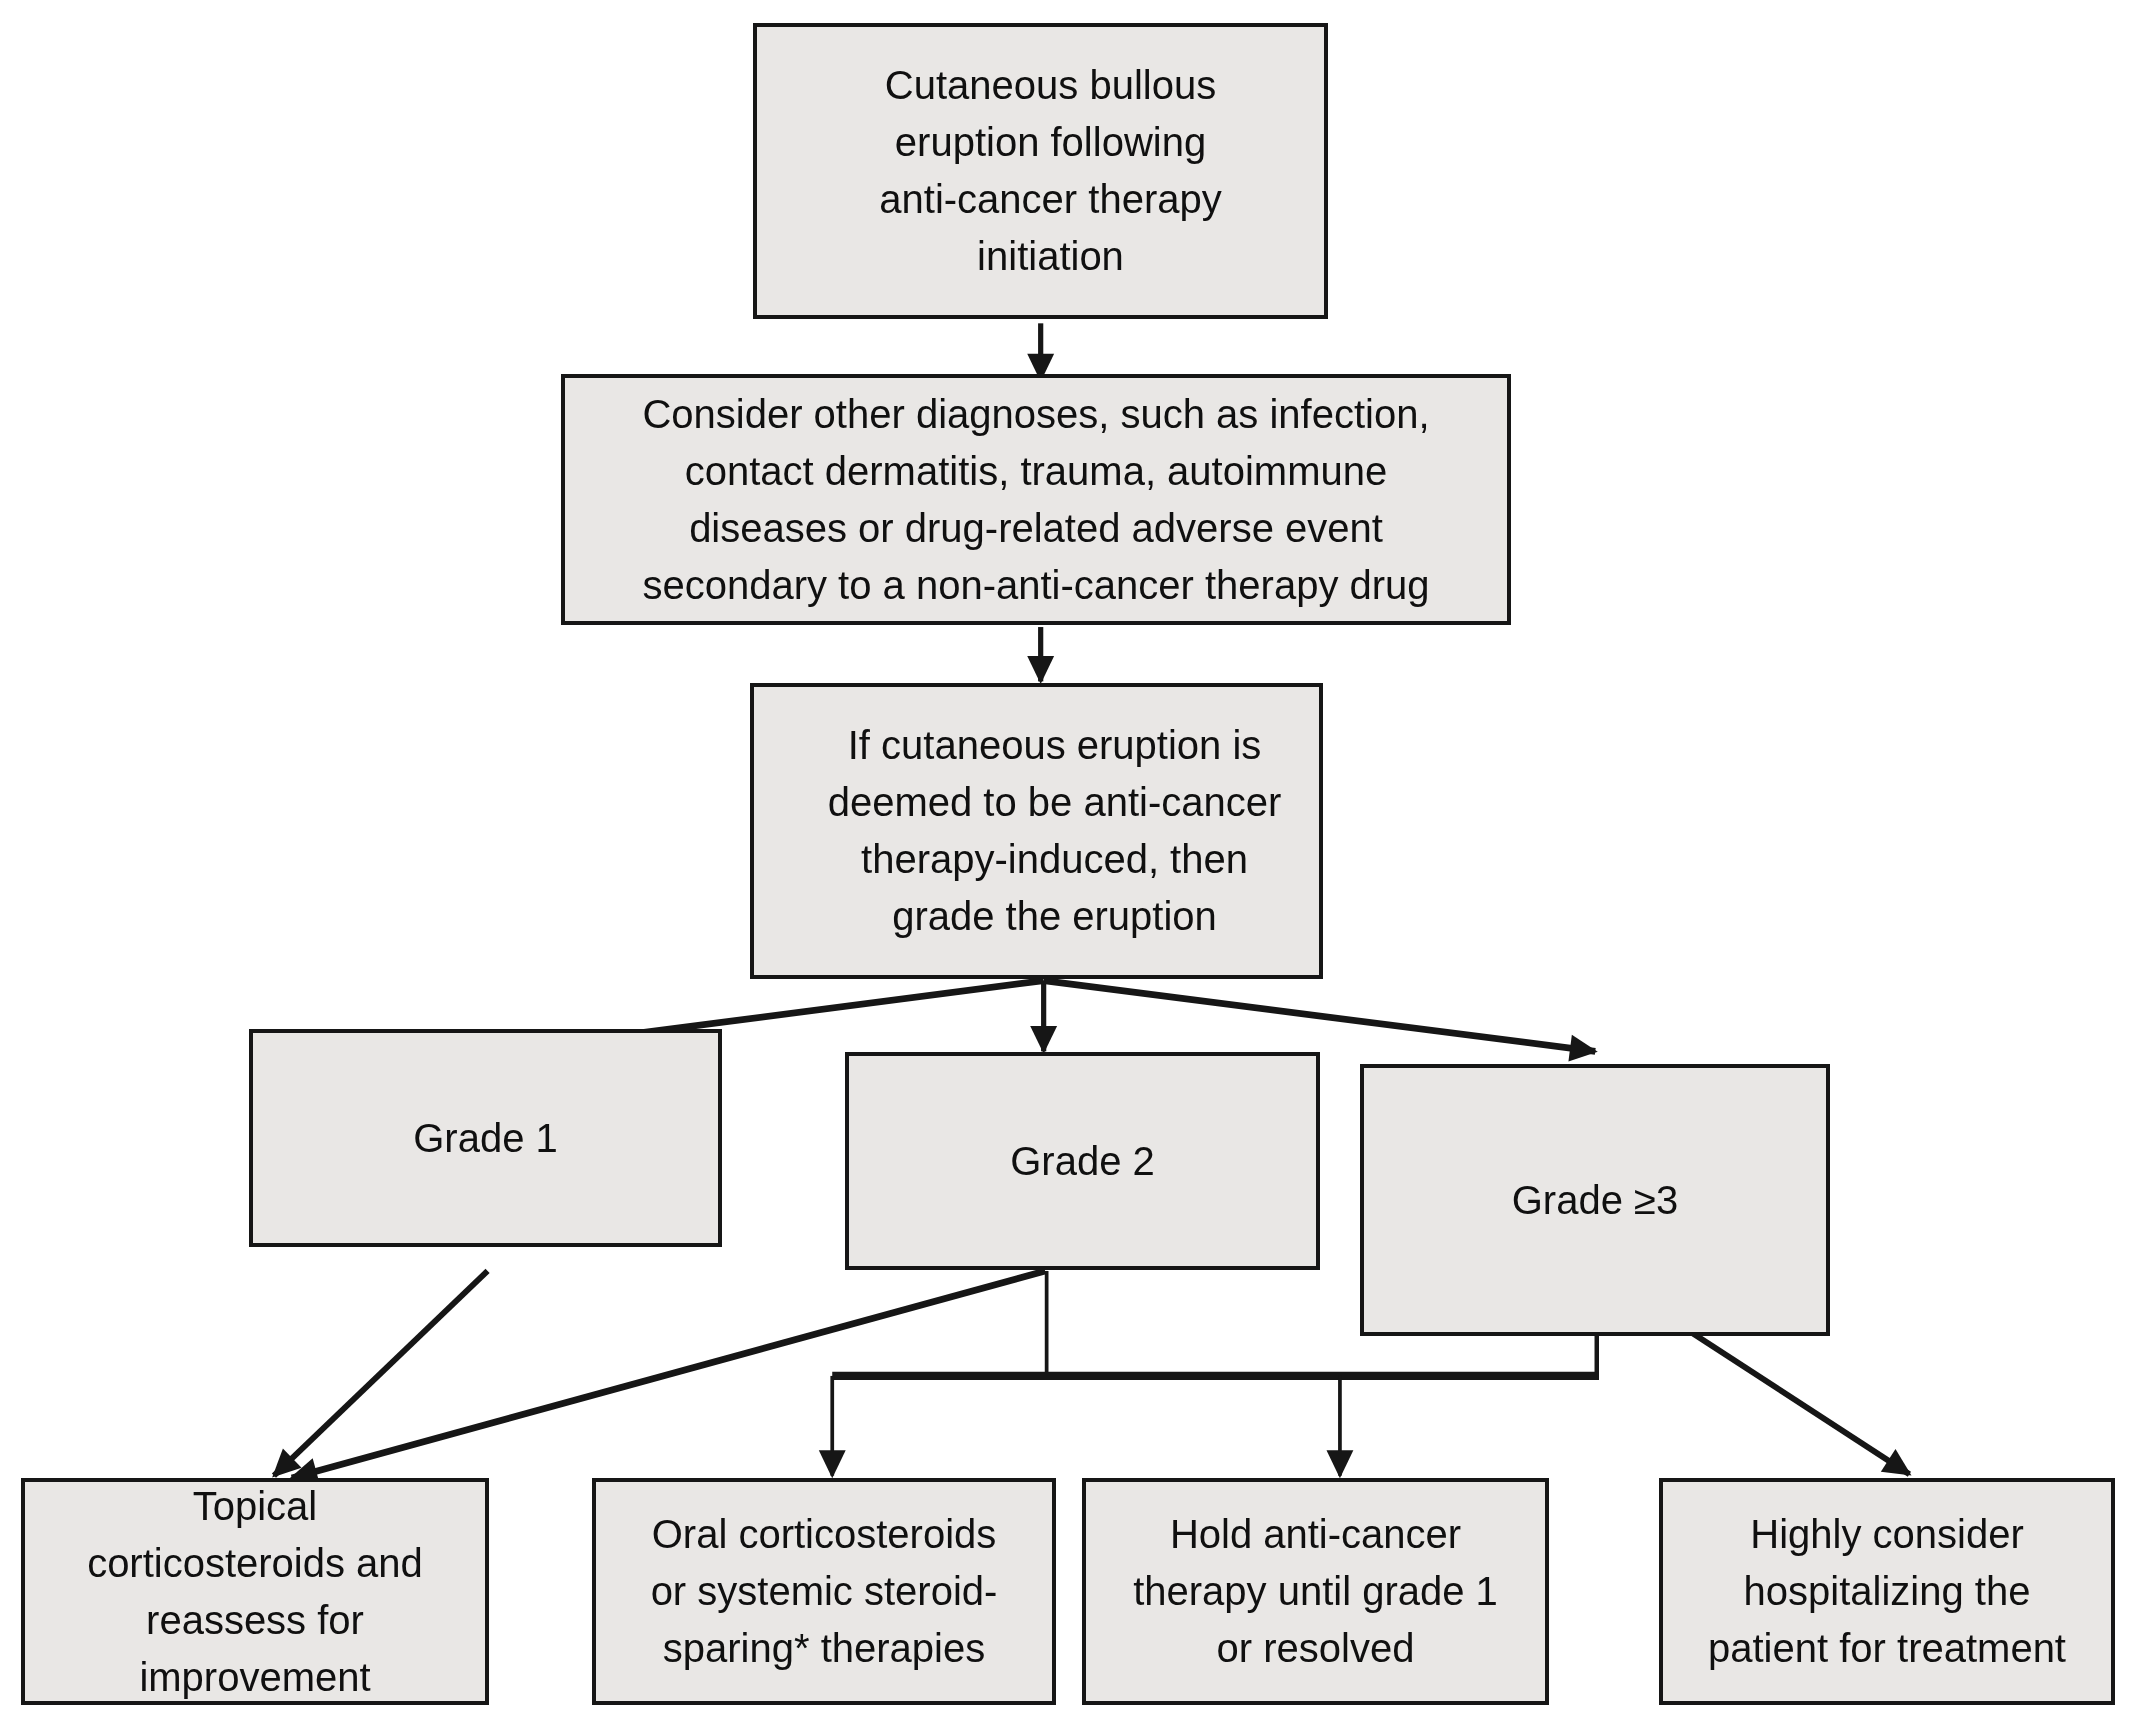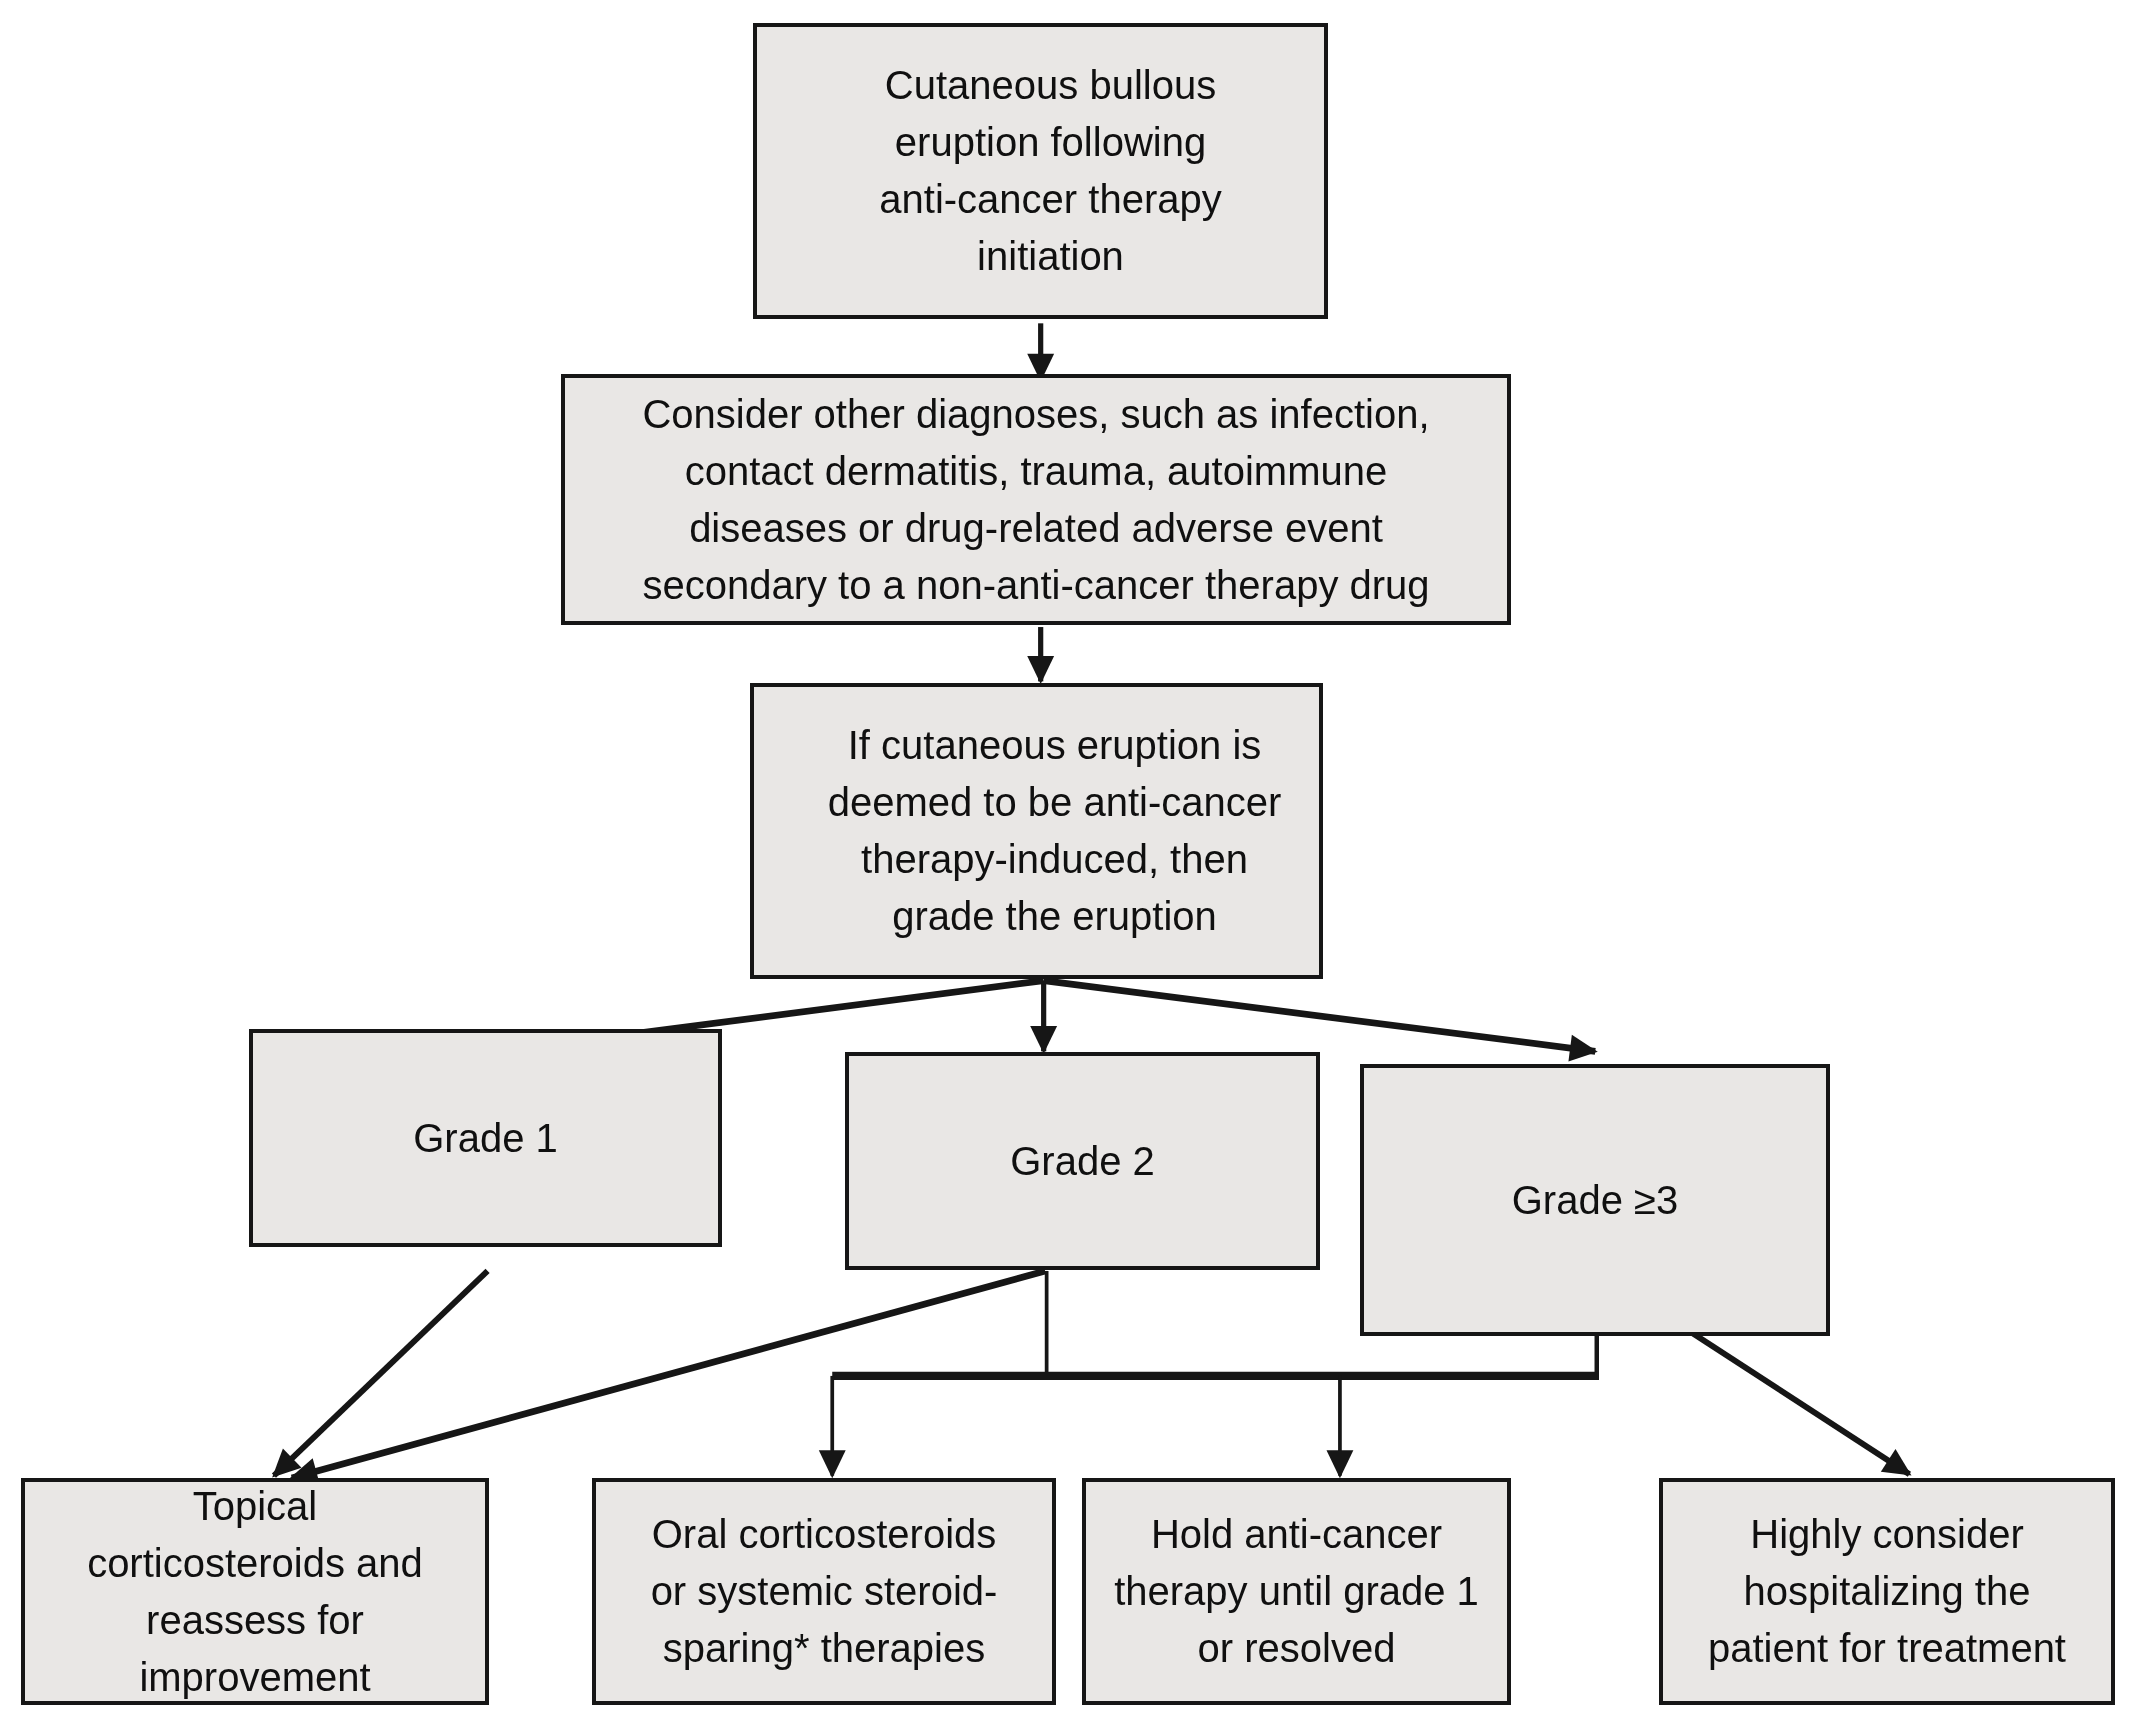--- a/index.html
+++ b/index.html
@@ -36,21 +36,21 @@
     line-height:57px;
   }
   #n-start       {left:753px; top:23px;   width:575px;  height:296px;padding-left:20px;}
   #n-consider    {left:561px;  top:374px;  width:950px; height:251px;}
   #n-assess      {left:750px; top:683px;  width:573px;  height:296px;padding-left:36px;}
   #n-grade1      {left:249px;  top:1029px; width:473px;  height:218px;}
   #n-grade2      {left:809px; top:1052px; width:475px;  height:218px;margin-left:36px;}
   #n-grade3      {left:1360px; top:1052px; width:470px;  height:272px;margin-top:12px;}
   #n-topical     {left:21px;   top:1478px; width:468px;  height:227px;align-items:center;}
   #n-oral        {left:592px;  top:1478px; width:464px;  height:227px;}
-  #n-hold        {left:1082px; top:1478px; width:429px;  height:227px;}
+  #n-hold        {left:1082px; top:1478px; width:467px;  height:227px;}
   #n-hospitalize {left:1659px; top:1478px; width:456px;  height:227px;}
 </style>
 </head>
 <body>
 
 <div class="canvas">
 
   <svg class="edges" viewBox="0 0 2860 2326" xmlns="http://www.w3.org/2000/svg">
     <defs>
       <marker id="arrow" viewBox="0 0 10 10" refX="8.5" refY="5" markerWidth="48" markerHeight="42" orient="auto" markerUnits="userSpaceOnUse">

